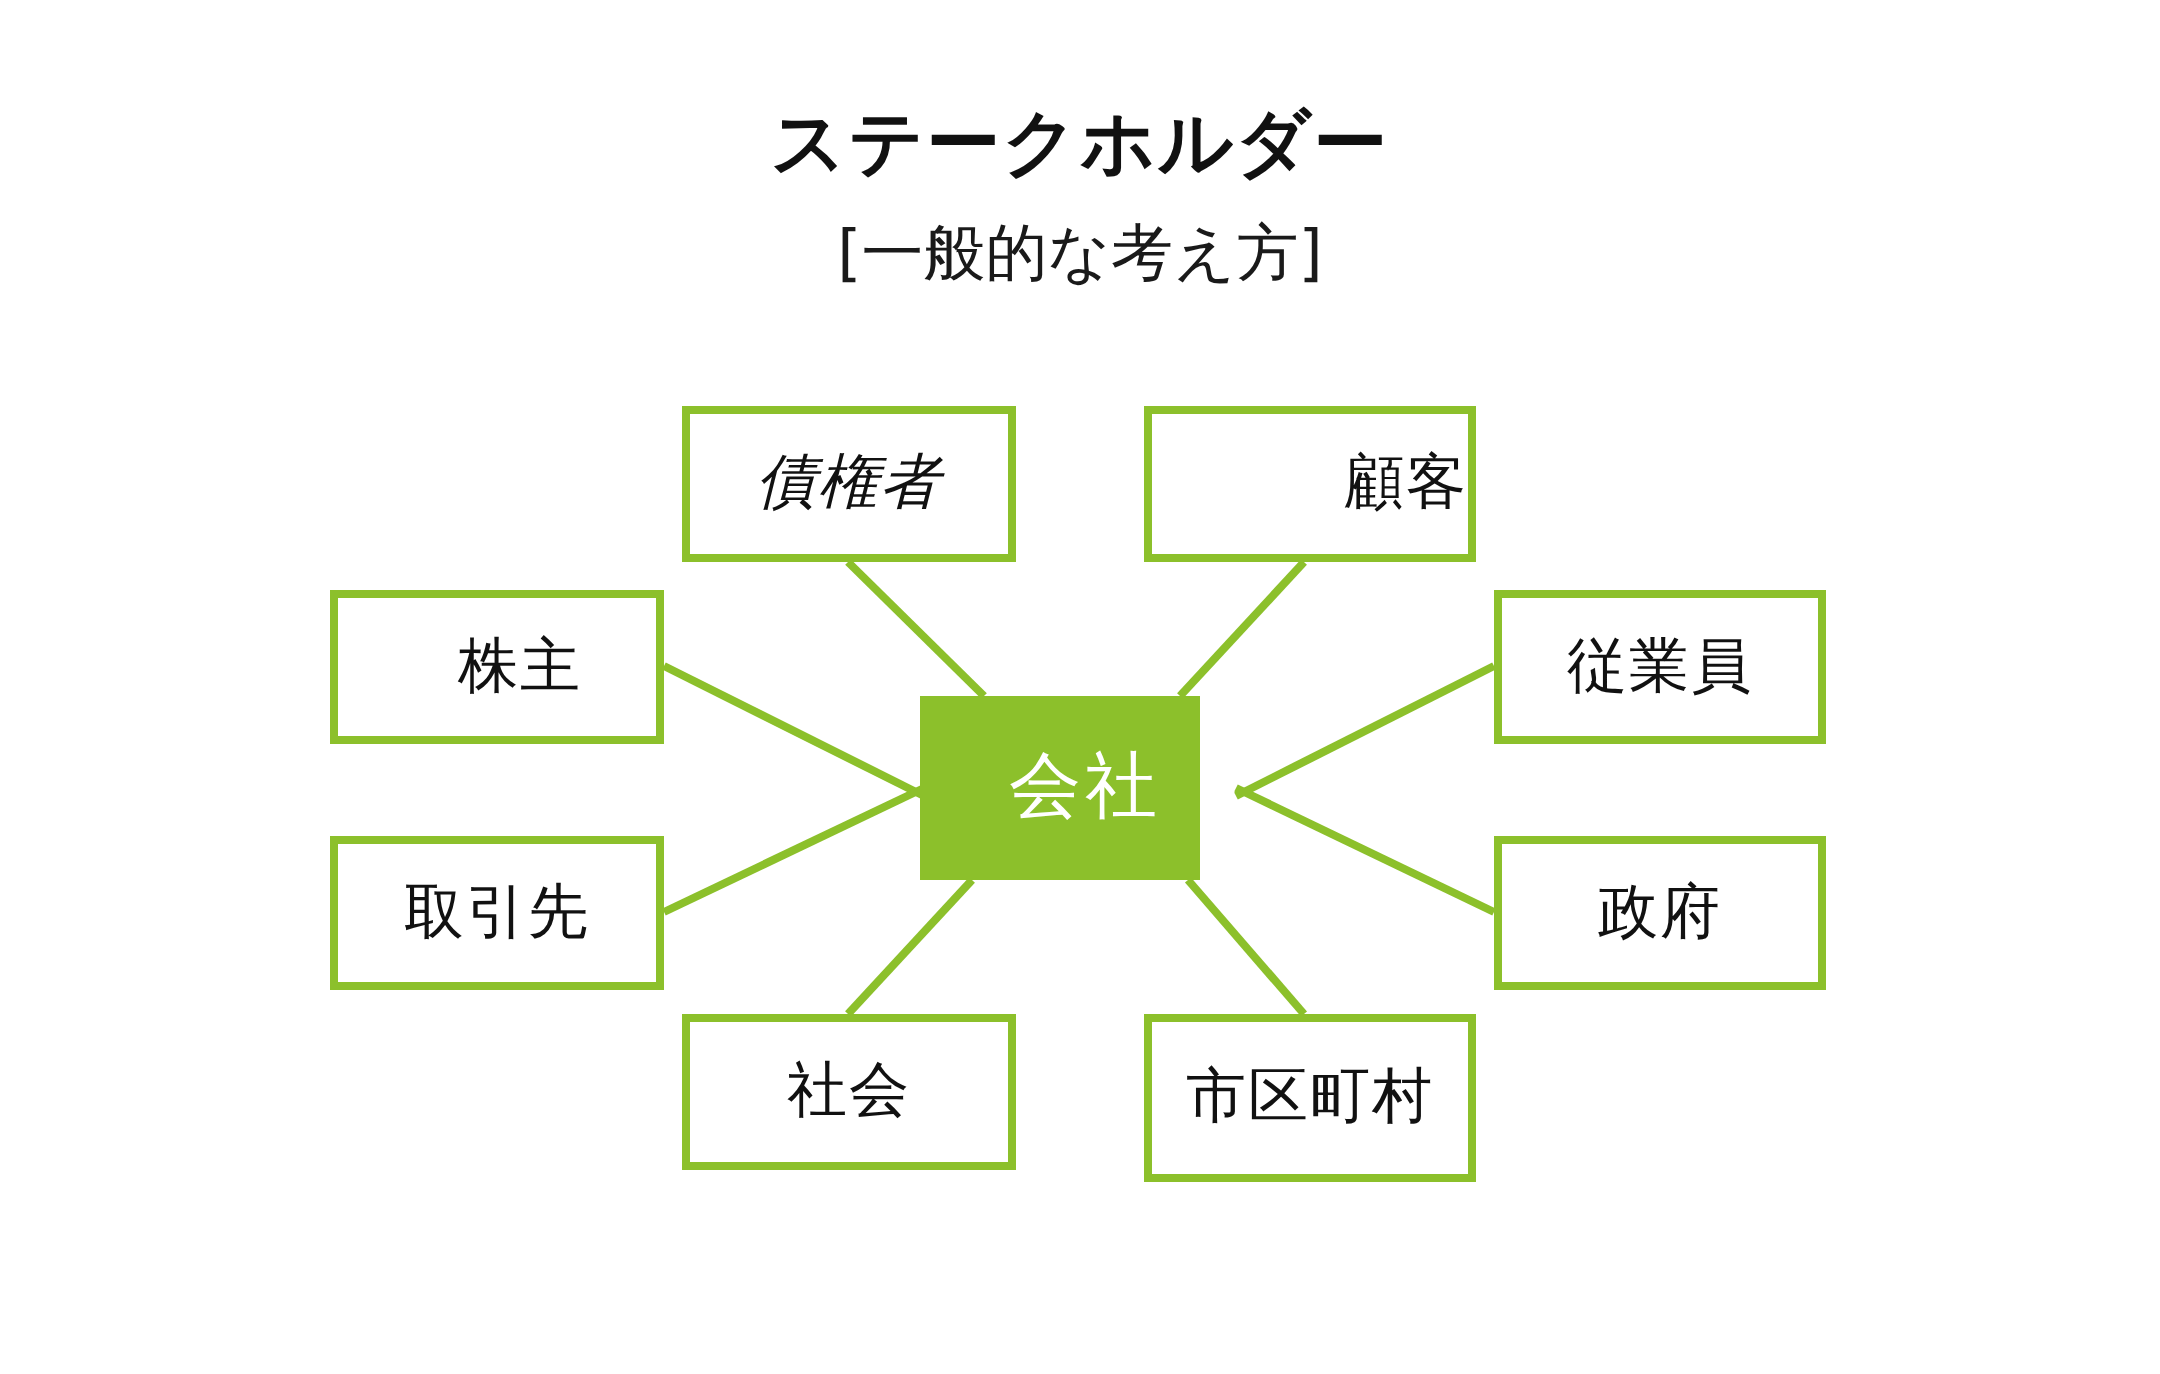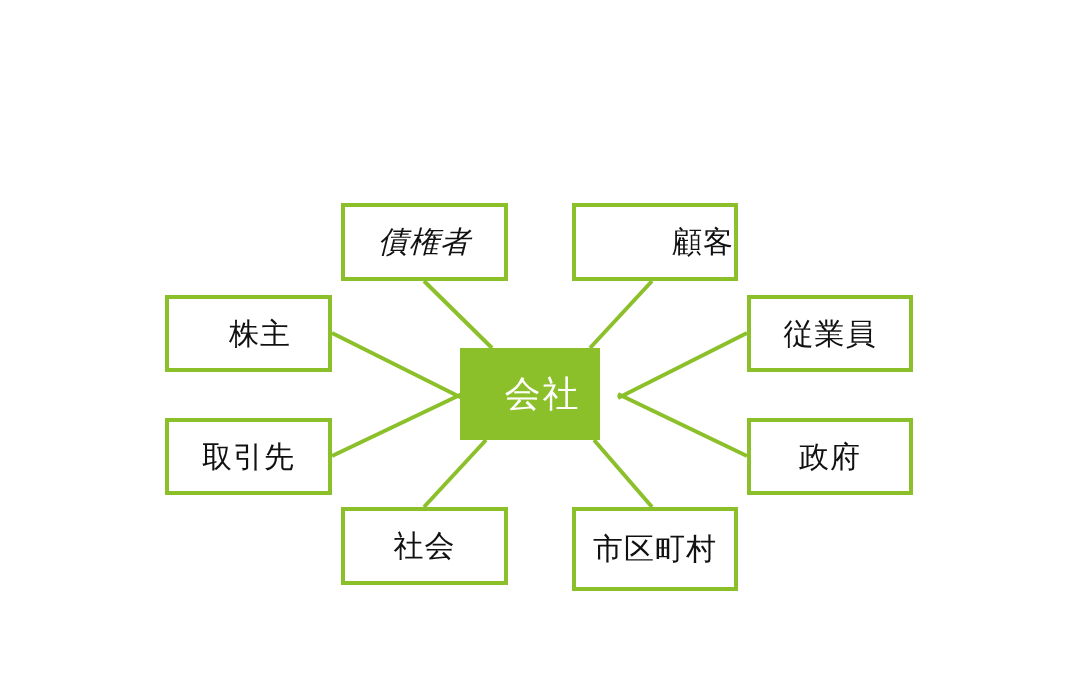--- a/index.html
+++ b/index.html
@@ -94,21 +94,23 @@
     letter-spacing: 2px;
     line-height: 1;
     white-space: nowrap;
   }
 </style>
 </head>
 <body>
 
 <div id="canvas">
 
+  <div class="title">ステークホルダー</div>
 
+  <div class="subtitle">[一般的な考え方]</div>
 
   <svg id="edges" viewBox="0 0 1080 687" xmlns="http://www.w3.org/2000/svg" aria-hidden="true">
       <line x1="424" y1="281" x2="492" y2="348" stroke="#8CC02B" stroke-width="4" stroke-linecap="butt"></line>
       <line x1="652" y1="281" x2="590" y2="348" stroke="#8CC02B" stroke-width="4" stroke-linecap="butt"></line>
       <line x1="332" y1="333" x2="462" y2="398" stroke="#8CC02B" stroke-width="4" stroke-linecap="butt"></line>
       <line x1="747" y1="333" x2="618" y2="398" stroke="#8CC02B" stroke-width="4" stroke-linecap="butt"></line>
       <line x1="332" y1="456" x2="462" y2="394" stroke="#8CC02B" stroke-width="4" stroke-linecap="butt"></line>
       <line x1="747" y1="456" x2="618" y2="394" stroke="#8CC02B" stroke-width="4" stroke-linecap="butt"></line>
       <line x1="424" y1="507" x2="486" y2="440" stroke="#8CC02B" stroke-width="4" stroke-linecap="butt"></line>
       <line x1="652" y1="507" x2="594" y2="440" stroke="#8CC02B" stroke-width="4" stroke-linecap="butt"></line>

